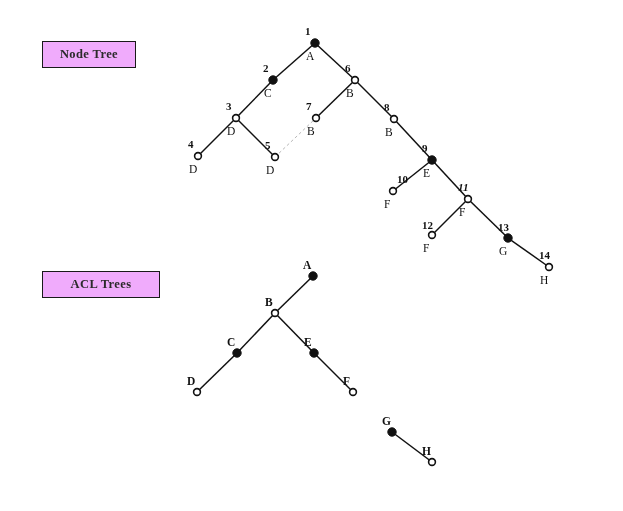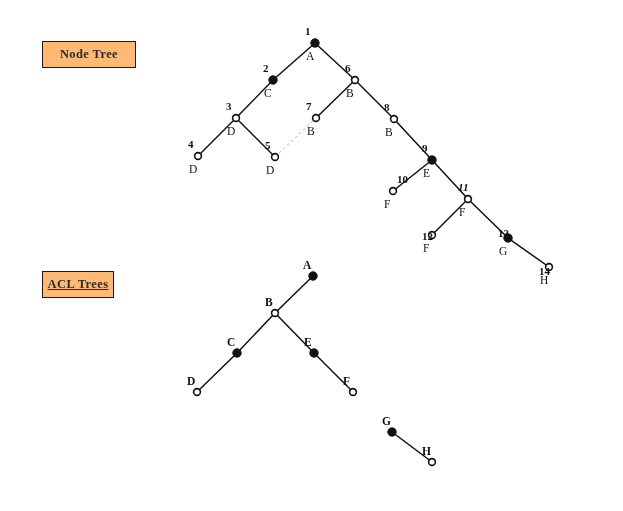--- a/index.html
+++ b/index.html
@@ -18,43 +18,42 @@
   #canvas {
     position: absolute;
     left: 0;
     top: 0;
     width: 623px;
     height: 511px;
   }
   .section-box {
     position: absolute;
     border: 1.3px solid #1a1a1a;
-    background: #fdba74;
+    background: #f0abfc;
     font-family: "Liberation Serif", "DejaVu Serif", serif;
     font-size: 12.5px;
     font-weight: 700;
     color: #2b2b2b;
     letter-spacing: 0.4px;
     display: flex;
     align-items: center;
     justify-content: center;
     box-sizing: border-box;
   }
   #box-node-tree {
     left: 42px;
     top: 41px;
     width: 94px;
     height: 27px;
   }
   #box-acl-trees {
     left: 42px;
     top: 271px;
-    width: 72px;
+    width: 118px;
     height: 27px;
-    text-decoration: underline;
   }
   .node-num, .node-letter {
     position: absolute;
     font-family: "Liberation Serif", "DejaVu Serif", serif;
     font-size: 11px;
     font-weight: 700;
     color: #111111;
     white-space: nowrap;
     line-height: 1;
   }
@@ -148,25 +147,25 @@
     <div class="node-num" style="left: 306px; top: 101px;">7</div>
     <div class="node-letter" style="left: 307px; top: 126px;">B</div>
     <div class="node-num" style="left: 384px; top: 102px;">8</div>
     <div class="node-letter" style="left: 385px; top: 127px;">B</div>
     <div class="node-num" style="left: 422px; top: 143px;">9</div>
     <div class="node-letter" style="left: 423px; top: 168px;">E</div>
     <div class="node-num" style="left: 397px; top: 174px;">10</div>
     <div class="node-letter" style="left: 384px; top: 199px;">F</div>
     <div class="node-num" style="left: 458px; top: 182px; font-style: italic;">11</div>
     <div class="node-letter" style="left: 459px; top: 207px;">F</div>
-    <div class="node-num" style="left: 422px; top: 231px;">12</div>
+    <div class="node-num" style="left: 422px; top: 220px;">12</div>
     <div class="node-letter" style="left: 423px; top: 243px;">F</div>
-    <div class="node-num" style="left: 498px; top: 228px;">13</div>
+    <div class="node-num" style="left: 498px; top: 222px;">13</div>
     <div class="node-letter" style="left: 499px; top: 246px;">G</div>
-    <div class="node-num" style="left: 539px; top: 250px; margin-top: 16px;">14</div>
+    <div class="node-num" style="left: 539px; top: 250px;">14</div>
     <div class="node-letter" style="left: 540px; top: 275px;">H</div>
     <div class="acl-letter" style="left: 303px; top: 260px;">A</div>
     <div class="acl-letter" style="left: 265px; top: 297px;">B</div>
     <div class="acl-letter" style="left: 227px; top: 337px;">C</div>
     <div class="acl-letter" style="left: 187px; top: 376px;">D</div>
     <div class="acl-letter" style="left: 304px; top: 337px;">E</div>
     <div class="acl-letter" style="left: 343px; top: 376px;">F</div>
     <div class="acl-letter" style="left: 382px; top: 416px;">G</div>
     <div class="acl-letter" style="left: 422px; top: 446px;">H</div>
   </div>

